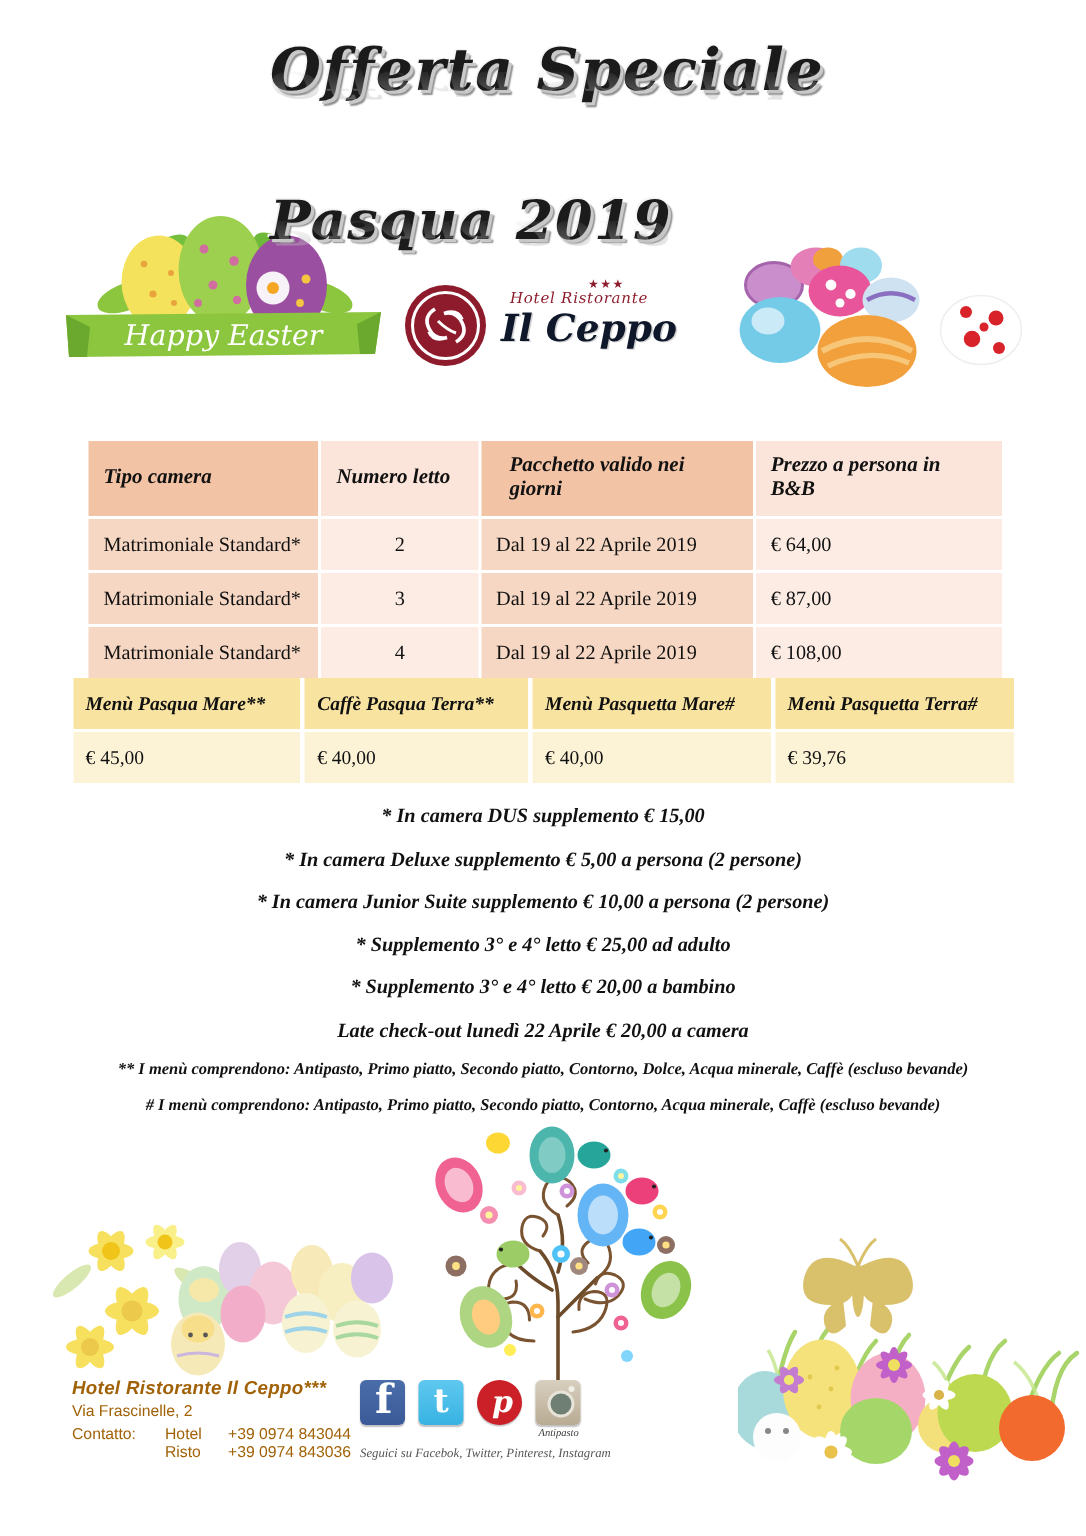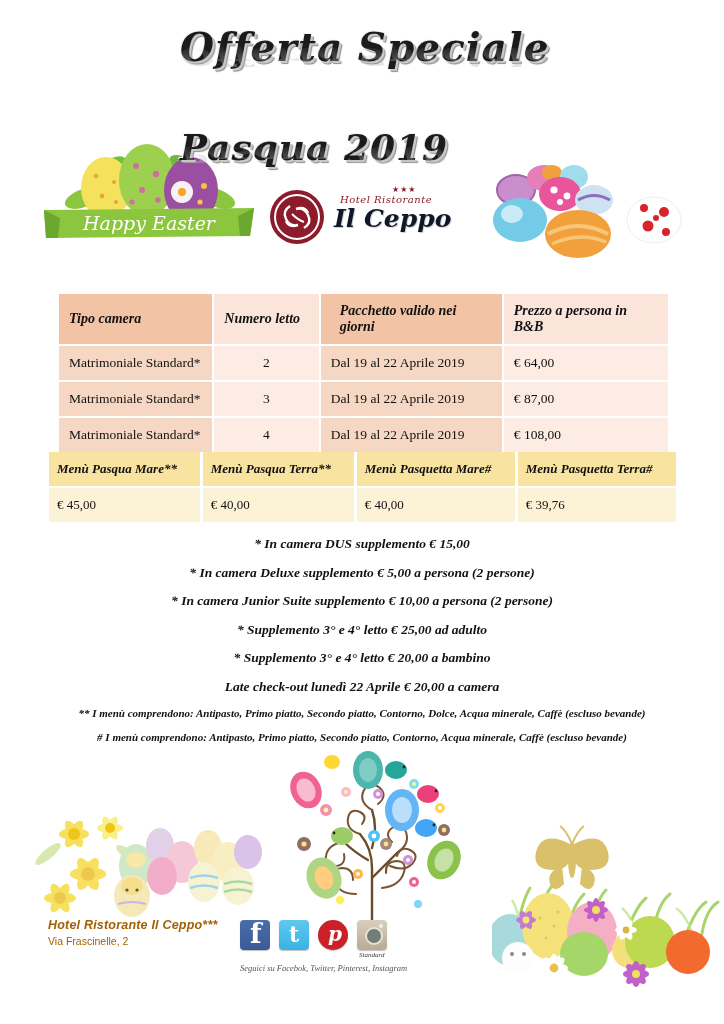--- a/index.html
+++ b/index.html
@@ -279,21 +279,21 @@
         </tr>
       </tbody>
     </table>
   </div>
 
   <div class="menus">
     <table>
       <thead>
         <tr>
           <th>Menù Pasqua Mare**</th>
-          <th>Menù Pasqua Terra**</th>
+          <th>Caffè Pasqua Terra**</th>
           <th>Menù Pasquetta Mare#</th>
           <th>Menù Pasquetta Terra#</th>
         </tr>
       </thead>
       <tbody>
         <tr>
           <td>€ 45,00</td>
           <td>€ 40,00</td>
           <td>€ 40,00</td>
           <td>€ 39,76</td>
@@ -570,29 +570,41 @@
           <ellipse rx="11" ry="4" transform="rotate(60)"></ellipse>
           <ellipse rx="11" ry="4" transform="rotate(120)"></ellipse>
         </g>
         <circle r="3.4" fill="#d9b44a"></circle>
       </g>
   </svg>
 
   <div class="contact">
     <div class="c-name">Hotel Ristorante Il Ceppo***</div>
     <div class="c-addr">Via Frascinelle, 2</div>
+    <div class="c-rows">
+      <div class="c-row">
+        <span class="c-lbl">Contatto:</span>
+        <span class="c-who">Hotel</span>
+        <span class="c-num">+39 0974 843044</span>
+      </div>
+      <div class="c-row">
+        <span class="c-lbl"></span>
+        <span class="c-who">Risto</span>
+        <span class="c-num">+39 0974 843036</span>
+      </div>
+    </div>
   </div>
 
   <div class="social">
     <div class="soc-icons">
       <span class="soc fb"></span>
       <span class="soc tw"></span>
       <span class="soc pi"></span>
       <span class="soc ig">
         <span class="ig-lens"></span>
         <span class="ig-dot"></span>
-        <span class="ig-word">Standard</span>
+        <span class="ig-word">Antipasto</span>
       </span>
     </div>
     <div class="soc-cap">Seguici su Facebok, Twitter, Pinterest, Instagram</div>
   </div>
 
 </div>
 
 </body></html>

